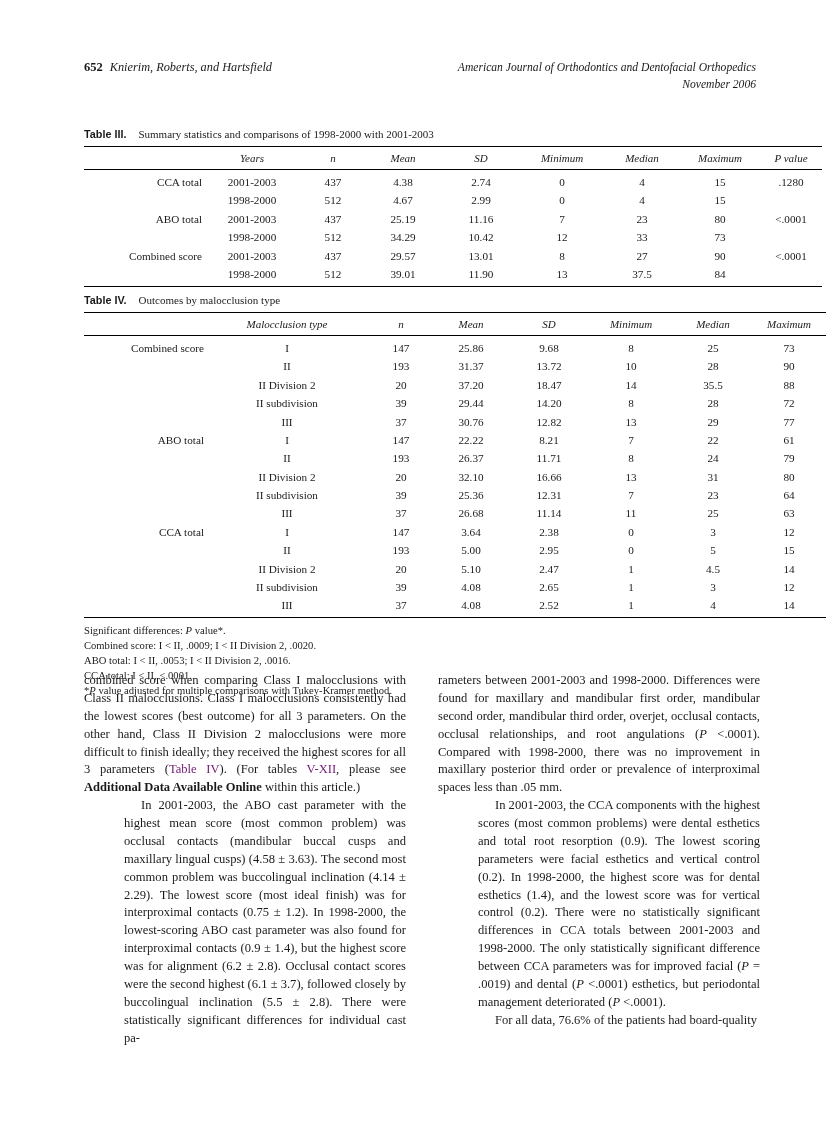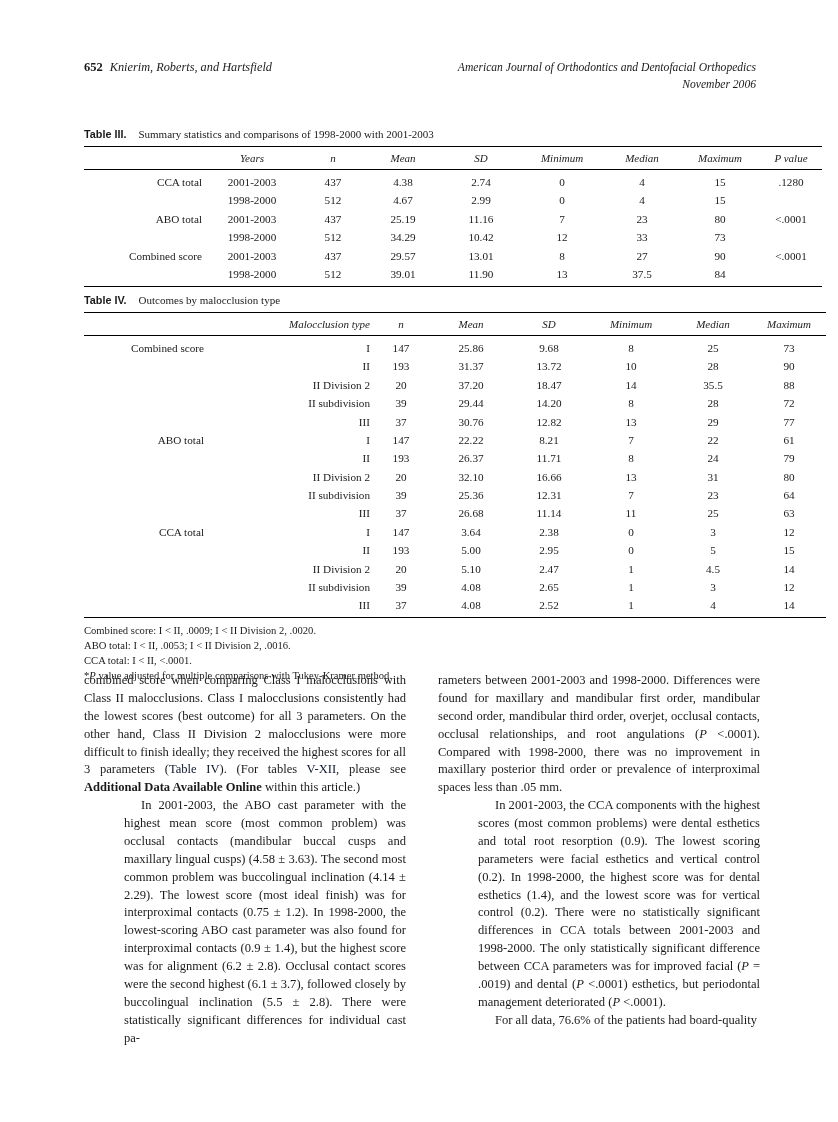--- a/index.html
+++ b/index.html
@@ -85,21 +85,21 @@
   }
   table.data tbody {
     border-top: 1.1px solid #000;
     border-bottom: 1.1px solid #000;
   }
   table.data tbody tr td { padding-top: 3.2px; padding-bottom: 3.2px; }
   table.data tbody tr:first-child td { padding-top: 6px; }
   table.data tbody tr:last-child td { padding-bottom: 6px; }
 
   .c-label  { text-align: right; }
-  .c-cat    { text-align: right; }
+  .c-cat    { text-align: center; }
   .c-num    { text-align: center; }
   .c-p      { text-align: center; }
   .bold-col { font-weight: bold; }
 
   
   #table3 table.data { width: 672px; table-layout: fixed; }
   #table3 col.w-label { width: 118px; }
   #table3 col.w-years { width: 100px; }
   #table3 col.w-n     { width: 62px; }
   #table3 col.w-mean  { width: 78px; }
@@ -143,21 +143,21 @@
     line-height: 1.425;
     text-align: justify;
     text-justify: inter-word;
     hyphens: manual;
   }
   .col p { margin: 0; }
   .col p.indent { text-indent: 17px; margin-left: 40px; }
   .col b { font-weight: bold; }
   .col i { font-style: italic; }
   a.xref {
-    color: #0f172a;
+    color: #701a75;
     text-decoration: none;
   }
 </style>
 </head>
 <body>
 
 <div class="page">
 
   <div class="runhead">
     <div class="runhead-left">
@@ -443,20 +443,21 @@
             <td class="c-num">37</td>
             <td class="c-num">4.08</td>
             <td class="c-num">2.52</td>
             <td class="c-num bold-col">1</td>
             <td class="c-num">4</td>
             <td class="c-num bold-col">14</td>
           </tr>
         </tbody>
     </table>
     <div class="tbl-notes" id="t4notes">
+        <div>Significant differences: <i>P</i> value*.</div>
         <div>Combined score: I &lt; II, .0009; I &lt; II Division 2, .0020.</div>
         <div>ABO total: I &lt; II, .0053; I &lt; II Division 2, .0016.</div>
         <div>CCA total: I &lt; II, &lt;.0001.</div>
         <div>*<i>P</i> value adjusted for multiple comparisons with Tukey-Kramer method.</div>
       </div>
   </div>
 
   <div class="body-cols">
 
     <div class="col">

